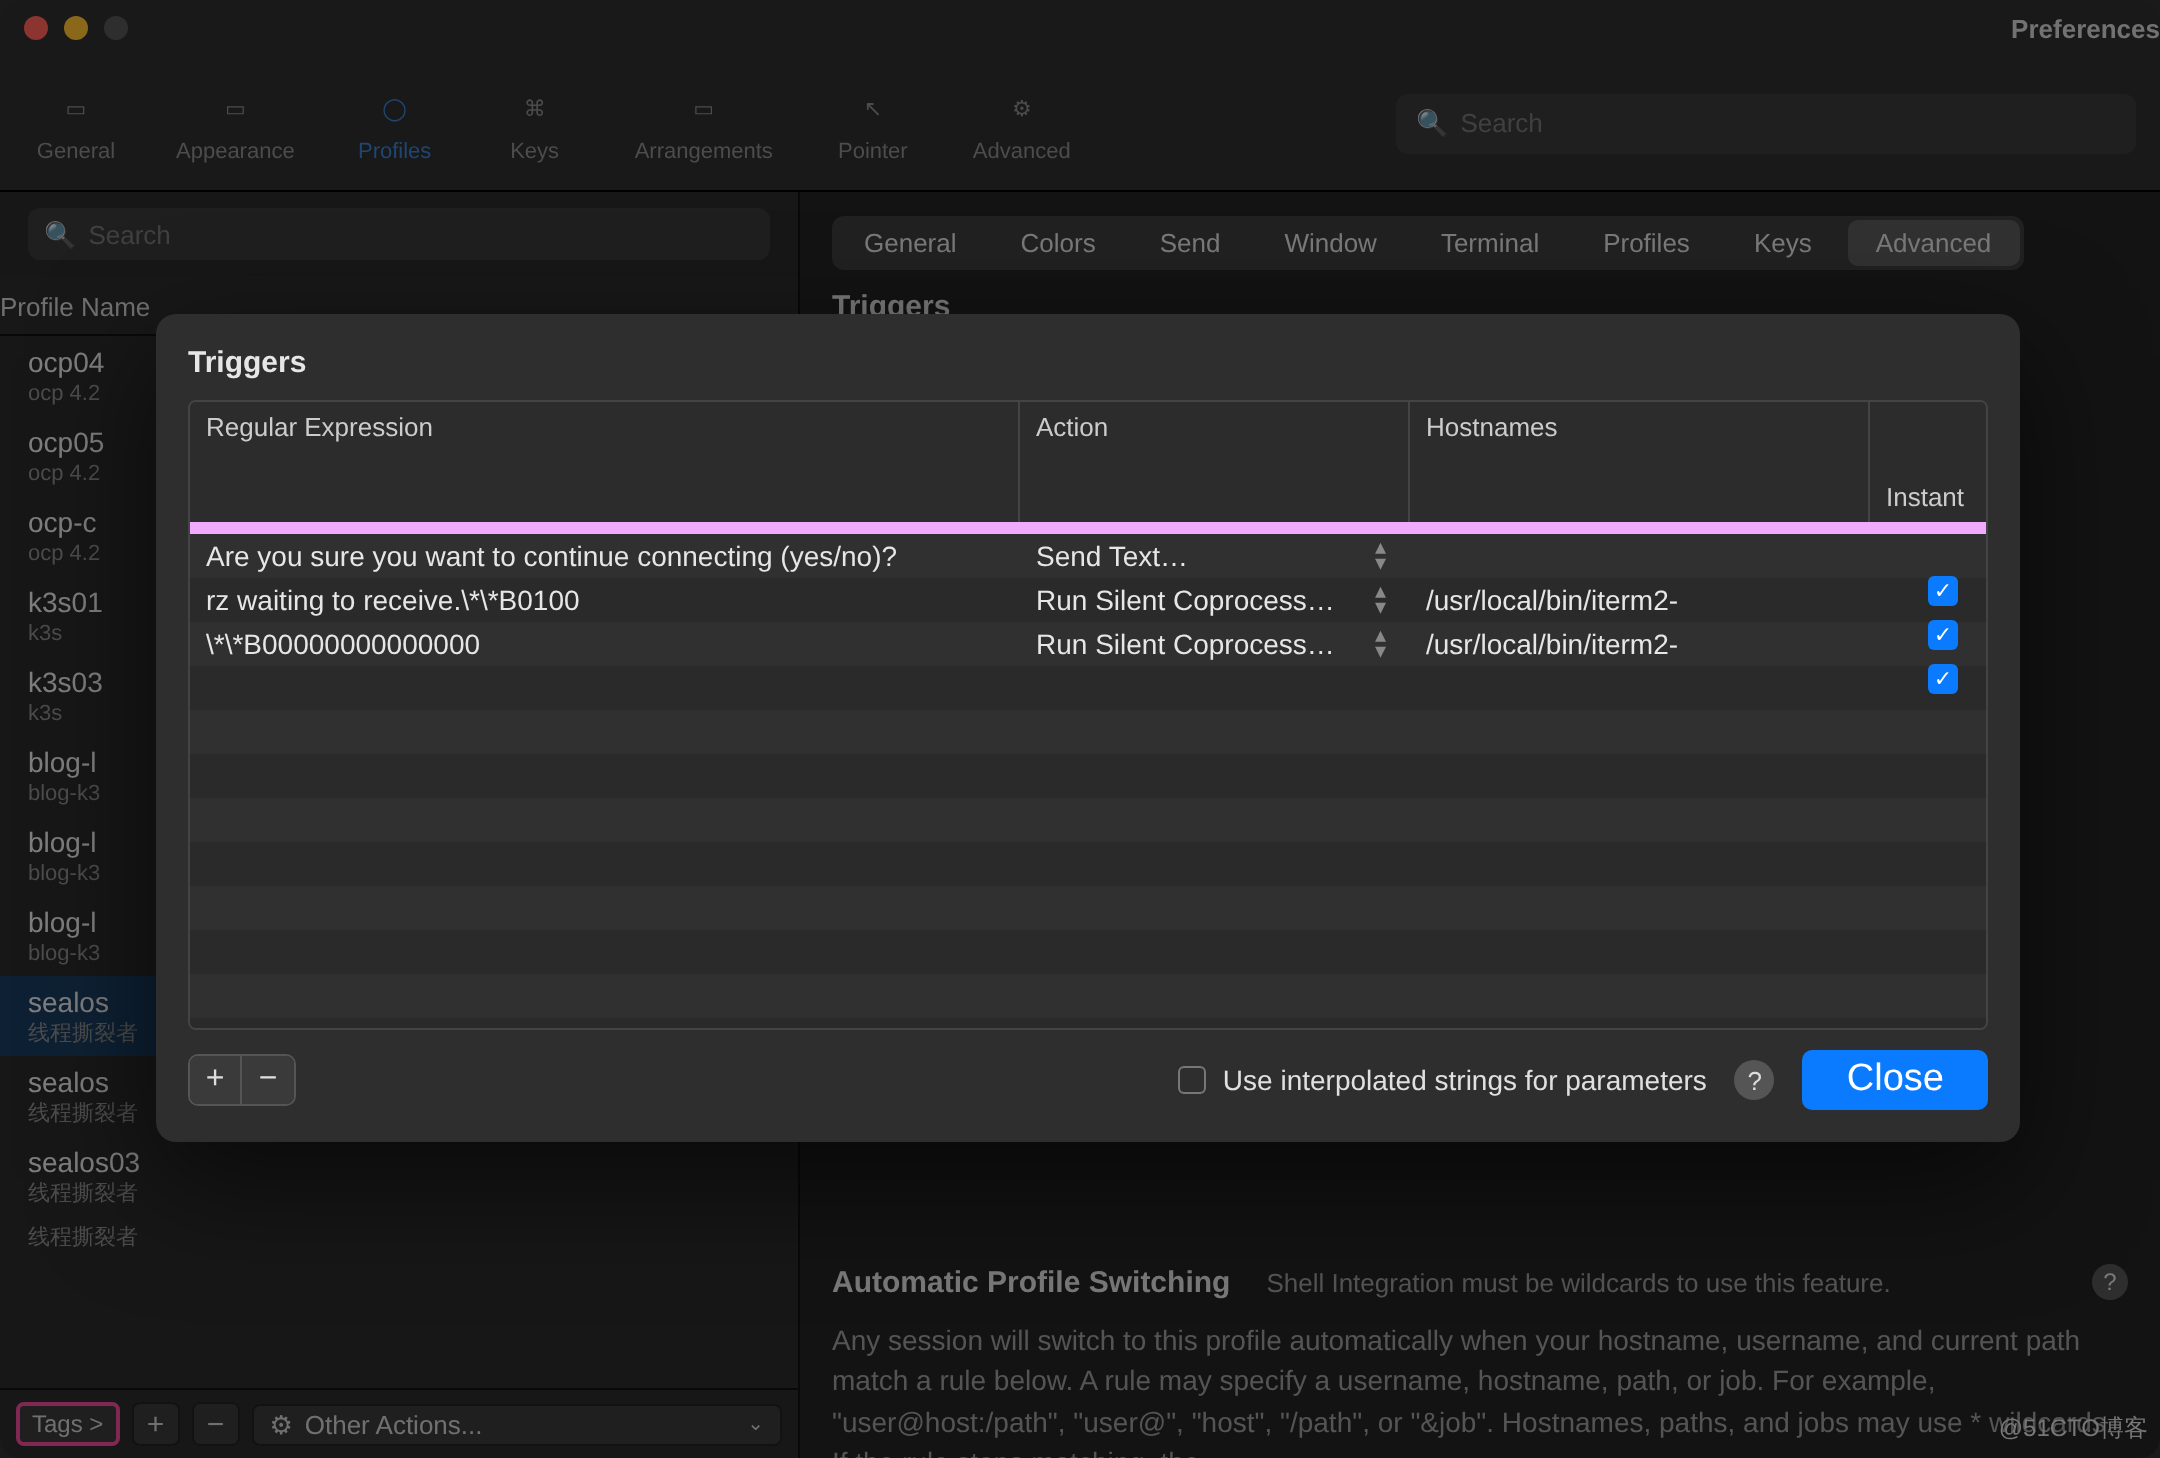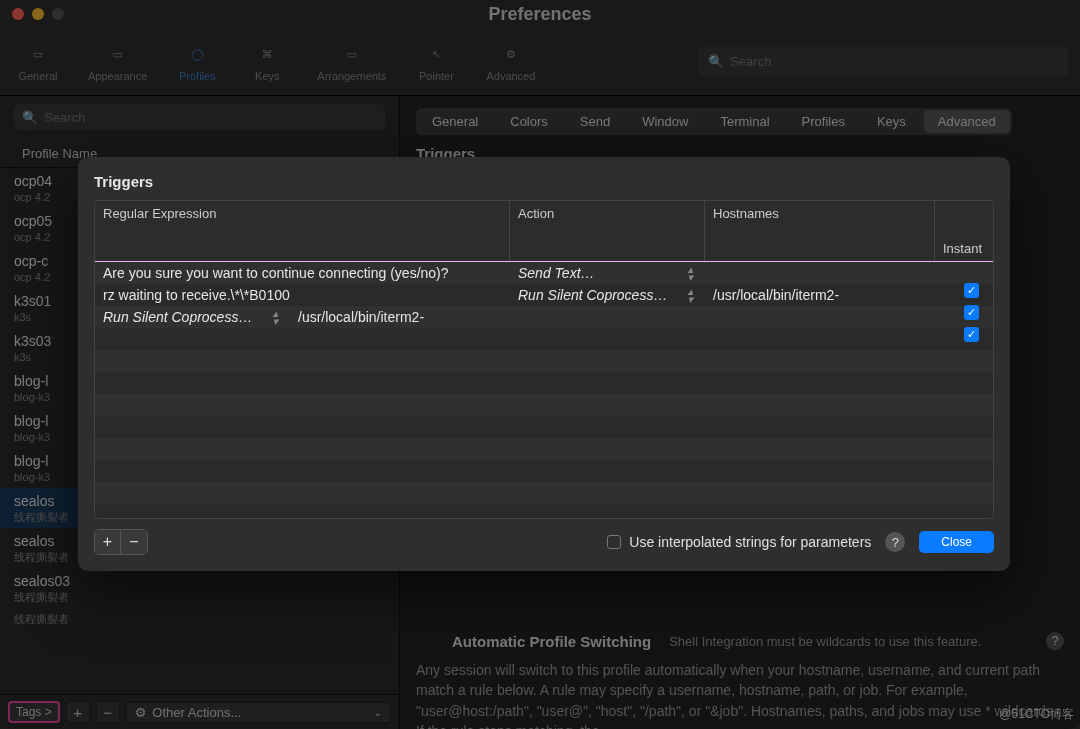--- a/index.html
+++ b/index.html
@@ -7,88 +7,88 @@
   .window { width: 1080px; height: 729px; background: #1e1e1e; border-radius: 10px; overflow: hidden; position: relative; }
   .overlay-dim { position: absolute; inset: 0; background: rgba(0,0,0,0.45); pointer-events: none; z-index: 5; }
 
   
   .titlebar { height: 28px; display: flex; align-items: center; position: relative; background: #2e2e2e; }
   .traffic { display: flex; gap: 8px; margin-left: 12px; }
   .light { width: 12px; height: 12px; border-radius: 50%; }
   .red { background: #ff5f57; }
   .yellow { background: #febc2e; }
   .gray { background: #555; }
-  .title { position: absolute; left: 0; right: 0; text-align: center; color: #cfcfcf; font-size: 18px; font-weight: 600; }
+  .title { position: absolute; left: 0; right: 0; text-align: right; color: #cfcfcf; font-size: 13px; font-weight: 600; }
 
   
   .toolbar { height: 68px; background: #2e2e2e; display: flex; align-items: center; padding: 0 12px; gap: 18px; border-bottom: 1px solid #000; }
   .tb-item { display: flex; flex-direction: column; align-items: center; gap: 2px; color: #8a8a8a; font-size: 11px; cursor: pointer; padding: 4px 6px; border-radius: 6px; min-width: 52px; }
   .tb-item.active { color: #3a7fcf; }
   .tb-icon { width: 26px; height: 26px; border-radius: 4px; display: flex; align-items: center; justify-content: center; }
   .tb-search { margin-left: auto; display: flex; align-items: center; background: #3a3a3a; border-radius: 6px; padding: 4px 10px; height: 30px; width: 370px; }
   .tb-search input { background: transparent; border: none; outline: none; color: #ccc; font-size: 13px; width: 100%; }
   .search-icon { color: #888; margin-right: 6px; font-size: 13px; }
 
   
   .main { display: flex; height: calc(100% - 96px); }
   .sidebar { width: 400px; background: #2a2a2a; display: flex; flex-direction: column; border-right: 1px solid #111; }
   .sb-search { margin: 8px 14px; background: #3a3a3a; border-radius: 6px; display: flex; align-items: center; padding: 3px 8px; height: 26px; }
   .sb-search input { background: transparent; border: none; outline: none; color: #ccc; font-size: 13px; width: 100%; }
-  .profile-header { color: #ccc; font-size: 13px; padding: 8px 22px 6px; border-bottom: 1px solid #111; background: #2c2c2c; }
+  .profile-header { color: #ccc; font-size: 13px; padding: 8px 0 6px; border-bottom: 1px solid #111; background: #2c2c2c; }
   .profile-list { flex: 1; overflow: hidden; }
   .profile-item { padding: 4px 14px; cursor: pointer; }
   .profile-item.selected { background: #1a3c5f; }
   .p-name { color: #e6e6e6; font-size: 14px; line-height: 18px; }
   .p-sub { color: #8a8a8a; font-size: 11px; line-height: 14px; }
   .sb-footer { display: flex; align-items: center; gap: 6px; padding: 6px 8px; border-top: 1px solid #111; }
   .tag-btn { background: #3a3a3a; color: #ccc; border: 2px solid #ec4899; border-radius: 4px; font-size: 12px; padding: 2px 6px; cursor: pointer; }
   .sq-btn { width: 24px; height: 22px; background: #3a3a3a; border: 1px solid #222; border-radius: 4px; color: #ccc; display: inline-flex; align-items: center; justify-content: center; cursor: pointer; font-size: 15px; }
   .other-actions { flex: 1; background: #3a3a3a; border: 1px solid #222; border-radius: 4px; color: #ccc; font-size: 13px; padding: 2px 8px; display: flex; align-items: center; gap: 6px; cursor: pointer; }
   .chevron { margin-left: auto; font-size: 10px; }
 
   .content { flex: 1; background: #242424; padding: 12px 16px; color: #ddd; overflow: hidden; }
   .tabrow { display: flex; gap: 4px; background: #3c3c3c; border-radius: 6px; padding: 2px; width: fit-content; margin-bottom: 10px; }
   .tab { color: #ddd; font-size: 13px; padding: 4px 14px; border-radius: 5px; cursor: pointer; }
   .tab.active { background: #5a5a5a; }
   .section-head { color: #ddd; font-size: 15px; font-weight: 600; margin-top: 6px; }
   .aps-row { display: flex; align-items: center; gap: 18px; margin-top: 470px; }
-  .aps-title { font-weight: 600; font-size: 15px; margin-left: 36px; }
+  .aps-title { font-weight: 600; font-size: 15px; }
   .aps-note { color: #999; font-size: 13px; }
   .aps-body { color: #999; font-size: 14px; margin-top: 10px; line-height: 1.45; }
   .help-dot { width: 18px; height: 18px; border-radius: 50%; background: #555; color: #ddd; font-size: 12px; display: inline-flex; align-items: center; justify-content: center; margin-left: auto; }
 
   
   .modal { position: absolute; z-index: 10; left: 78px; top: 157px; width: 932px; height: 414px; background: #2e2e2e; border-radius: 10px; box-shadow: 0 20px 60px rgba(0,0,0,0.6); display: flex; flex-direction: column; padding: 16px; }
   .modal-title { color: #e6e6e6; font-size: 15px; font-weight: 700; margin-bottom: 10px; }
   .table-wrap { border: 1px solid #444; border-radius: 4px; flex: 1; overflow: hidden; background: #2a2a2a; }
-  .thead { display: flex; background: #2c2c2c; border-bottom: 1px solid #f0abfc; }
+  .thead { display: flex; background: #2c2c2c; border-bottom: 6px solid #f0abfc; }
   .th { color: #ccc; font-size: 13px; padding: 5px 8px; border-right: 1px solid #444; }
   .th:last-child { border-right: none; }
   .col-re { width: 415px; }
   .col-ac { width: 195px; }
   .col-pa { width: 230px; }
   .col-in { flex: 1; margin-top: 35px; }
   .tbody { }
   .tr { display: flex; height: 22px; align-items: center; font-size: 14px; color: #e6e6e6; }
   .tr:nth-child(odd) { background: #303030; }
   .tr:nth-child(even) { background: #2a2a2a; }
   .td { padding: 0 8px; overflow: hidden; white-space: nowrap; text-overflow: ellipsis; }
-  .td.col-ac { display: flex; align-items: flex-start; font-style: italic; }
+  .td.col-ac { display: flex; align-items: flex-start; }
   .updown { color: #888; margin-left: auto; font-size: 11px; line-height: 8px; display: flex; flex-direction: column; padding-right: 4px; }
   .td.col-in { display: flex; justify-content: flex-end; padding-right: 14px; }
   .checkbox { width: 15px; height: 15px; border-radius: 3px; background: #0a7aff; display: inline-flex; align-items: center; justify-content: center; color: #fff; font-size: 11px; }
   .modal-footer { display: flex; align-items: center; gap: 8px; margin-top: 10px; }
   .pm-group { display: flex; border: 1px solid #555; border-radius: 5px; overflow: hidden; }
   .pm-btn { width: 26px; height: 24px; background: #3a3a3a; color: #ddd; display: inline-flex; align-items: center; justify-content: center; cursor: pointer; font-size: 16px; border-right: 1px solid #555; }
   .pm-btn:last-child { border-right: none; }
   .footer-spacer { flex: 1; }
   .cb-plain { width: 14px; height: 14px; border: 1px solid #777; border-radius: 3px; background: #2e2e2e; }
   .footer-label { color: #e0e0e0; font-size: 14px; }
   .help-circle { width: 20px; height: 20px; border-radius: 50%; background: #555; color: #ddd; font-size: 13px; display: inline-flex; align-items: center; justify-content: center; margin: 0 6px; }
-  .close-btn { background: #0a7aff; color: #fff; border: none; border-radius: 5px; padding: 4px 22px; font-size: 12px; cursor: pointer; }
+  .close-btn { background: #0a7aff; color: #fff; border: none; border-radius: 5px; padding: 4px 22px; font-size: 19px; cursor: pointer; }
 
   .watermark { position: absolute; right: 6px; bottom: 6px; color: #777; font-size: 12px; z-index: 20; }
 </style>
 </head>
 <body>
 
 <div class="window">
   <div class="titlebar">
     <div class="traffic">
       <div class="light red"></div>
@@ -255,20 +255,21 @@
                 <span>▴</span>
                 <span>▾</span>
               </span>
             </div>
             <div class="td col-pa">/usr/local/bin/iterm2-</div>
             <div class="td col-in">
               <span class="checkbox">✓</span>
             </div>
           </div>
           <div class="tr">
+            <div class="td col-re">\*\*B00000000000000</div>
             <div class="td col-ac">
               <span>Run Silent Coprocess…</span>
               <span class="updown">
                 <span>▴</span>
                 <span>▾</span>
               </span>
             </div>
             <div class="td col-pa">/usr/local/bin/iterm2-</div>
             <div class="td col-in">
               <span class="checkbox">✓</span>

